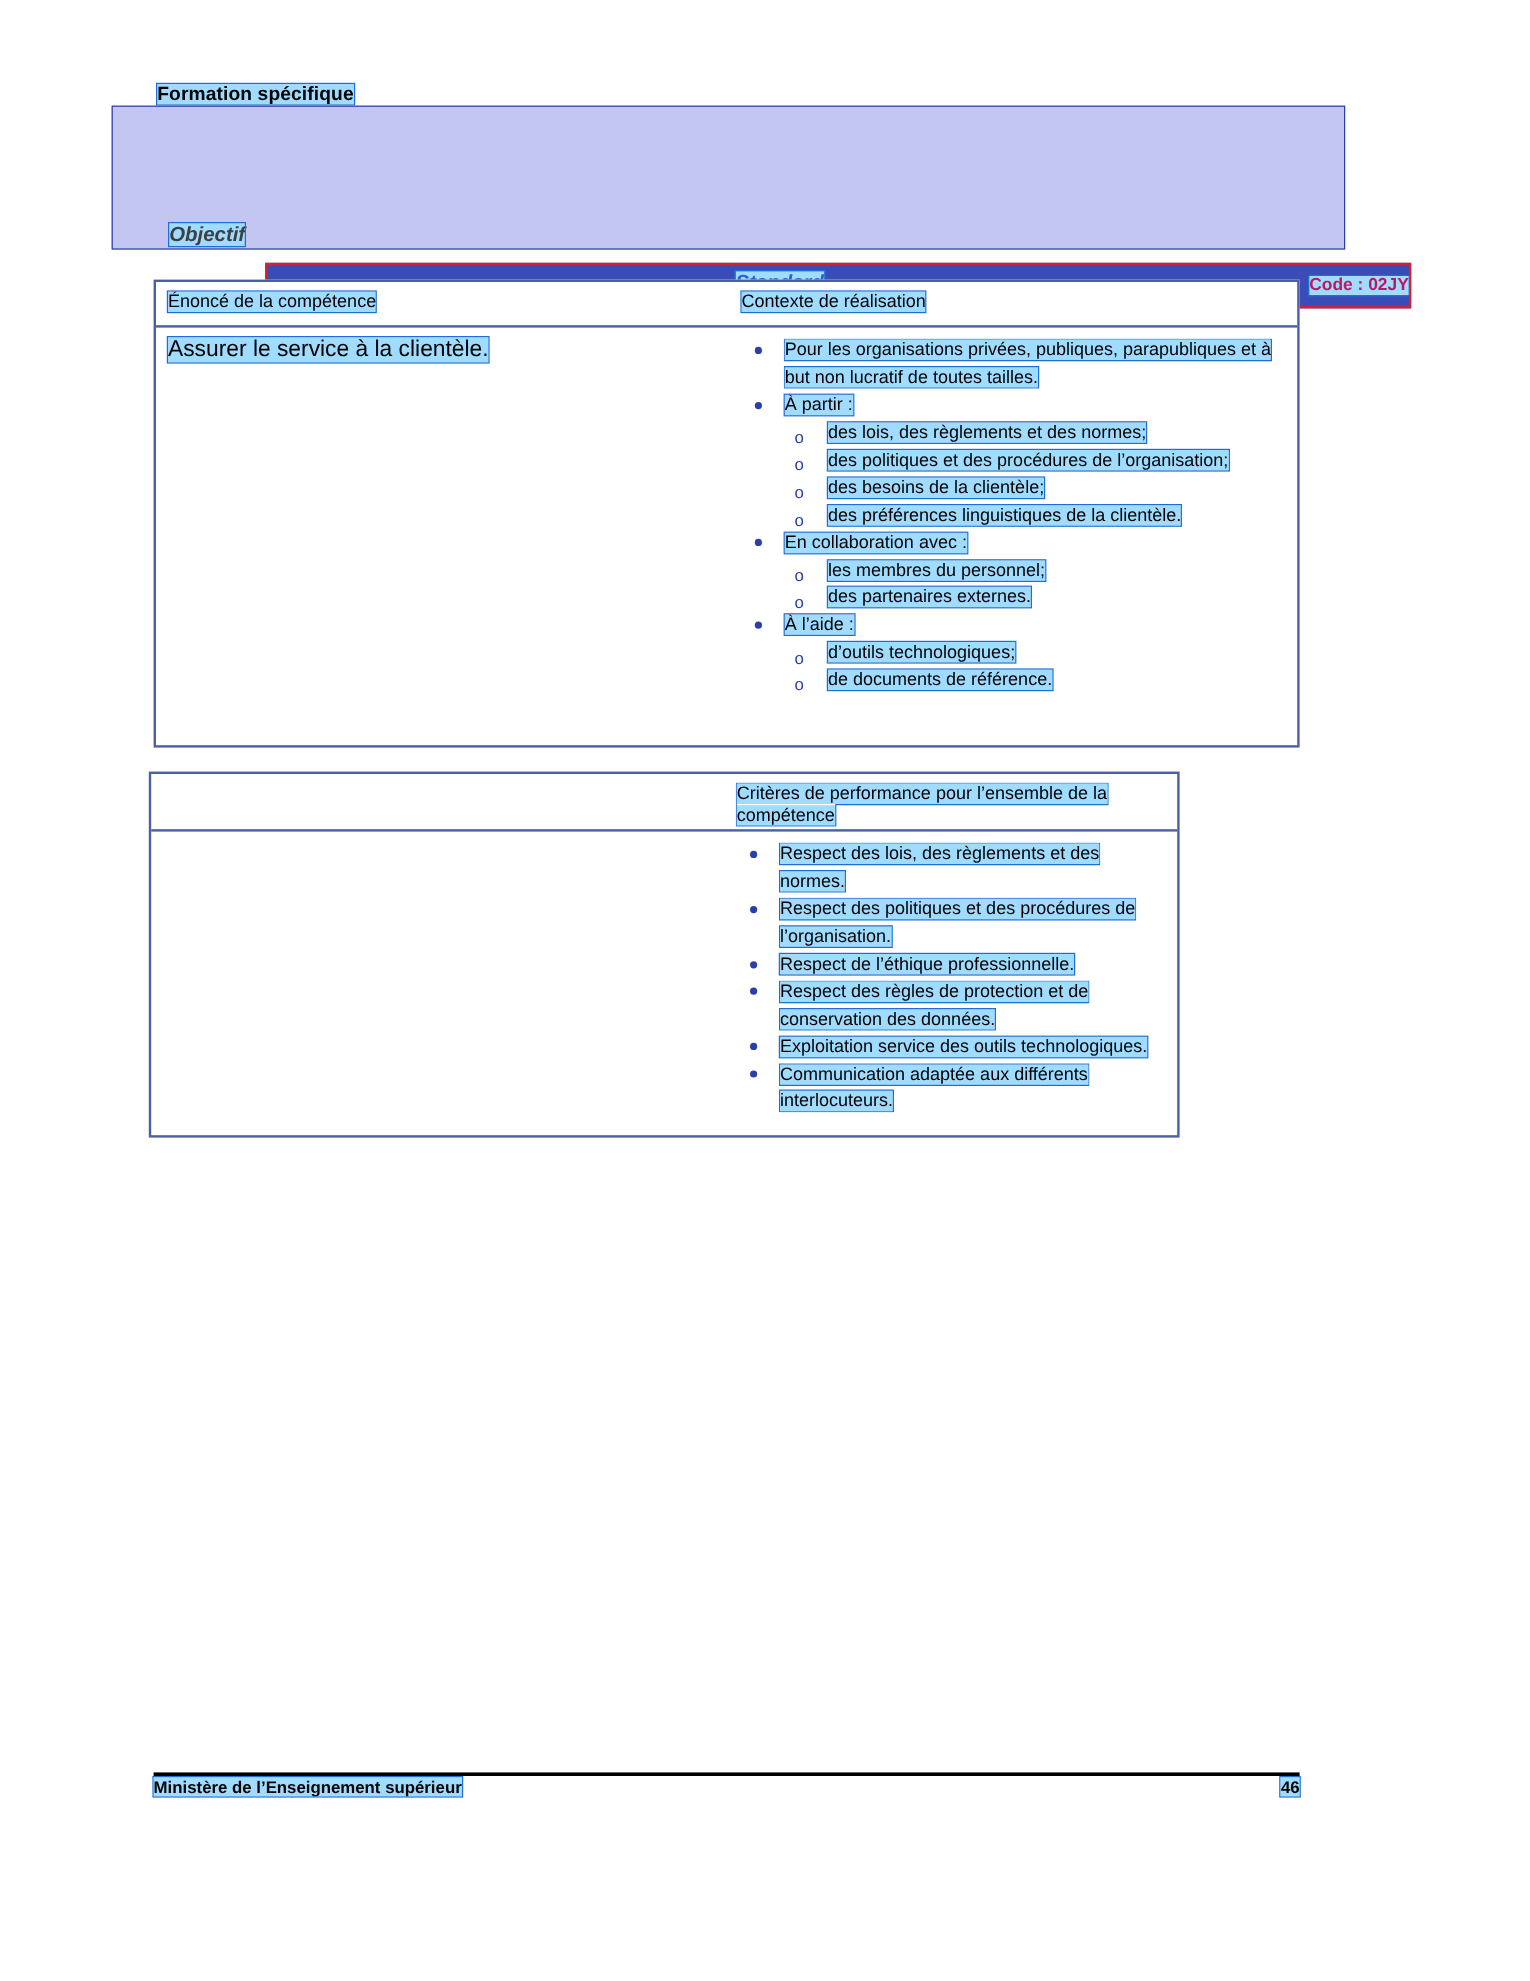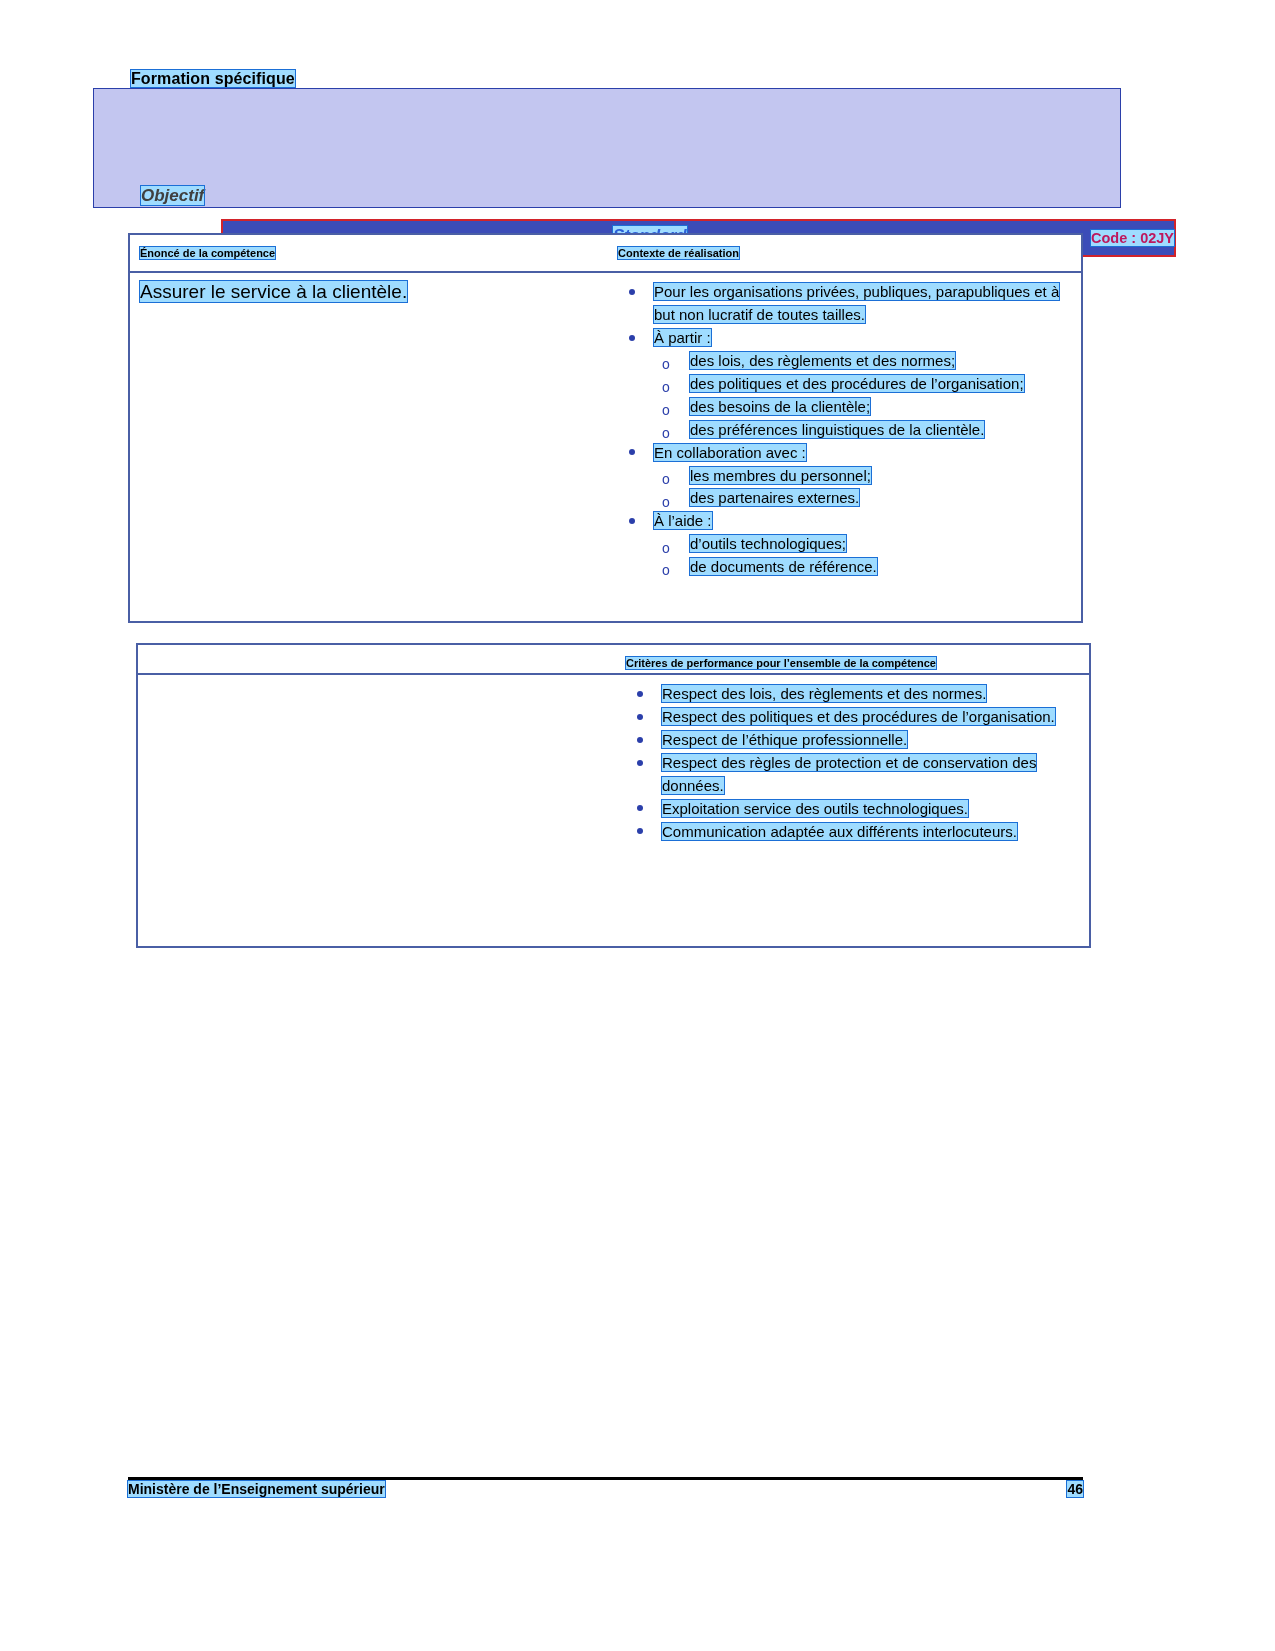--- a/index.html
+++ b/index.html
@@ -99,23 +99,23 @@
     box-sizing: border-box;
     background: #ffffff;
   }
   #table1 {
     left: 128px;
     top: 233px;
     width: 955px;
     height: 390px;
   }
   #table2 {
-    left: 136px;
+    left: 124px;
     top: 643px;
-    width: 955px;
+    width: 859px;
     height: 305px;
   }
 
   .trow {
     display: flex;
     width: 100%;
   }
   .hdr-row {
     border-bottom: 2px solid #4a5fa5;
   }
@@ -123,22 +123,22 @@
     width: 478px;
     box-sizing: border-box;
     padding: 8px 10px 10px 10px;
   }
   .cell-right {
     flex: 1;
     box-sizing: border-box;
     padding: 8px 10px 2px 10px;
   }
   .hdr-text {
-    font-size: 11px;
-    font-weight: bold;
+    font-size: 15px;
+    font-weight: normal;
   }
   .body-text {
     font-size: 15px;
     line-height: 1.53;
   }
 
   
   ul.l1 {
     margin: 0;
     padding: 0;

